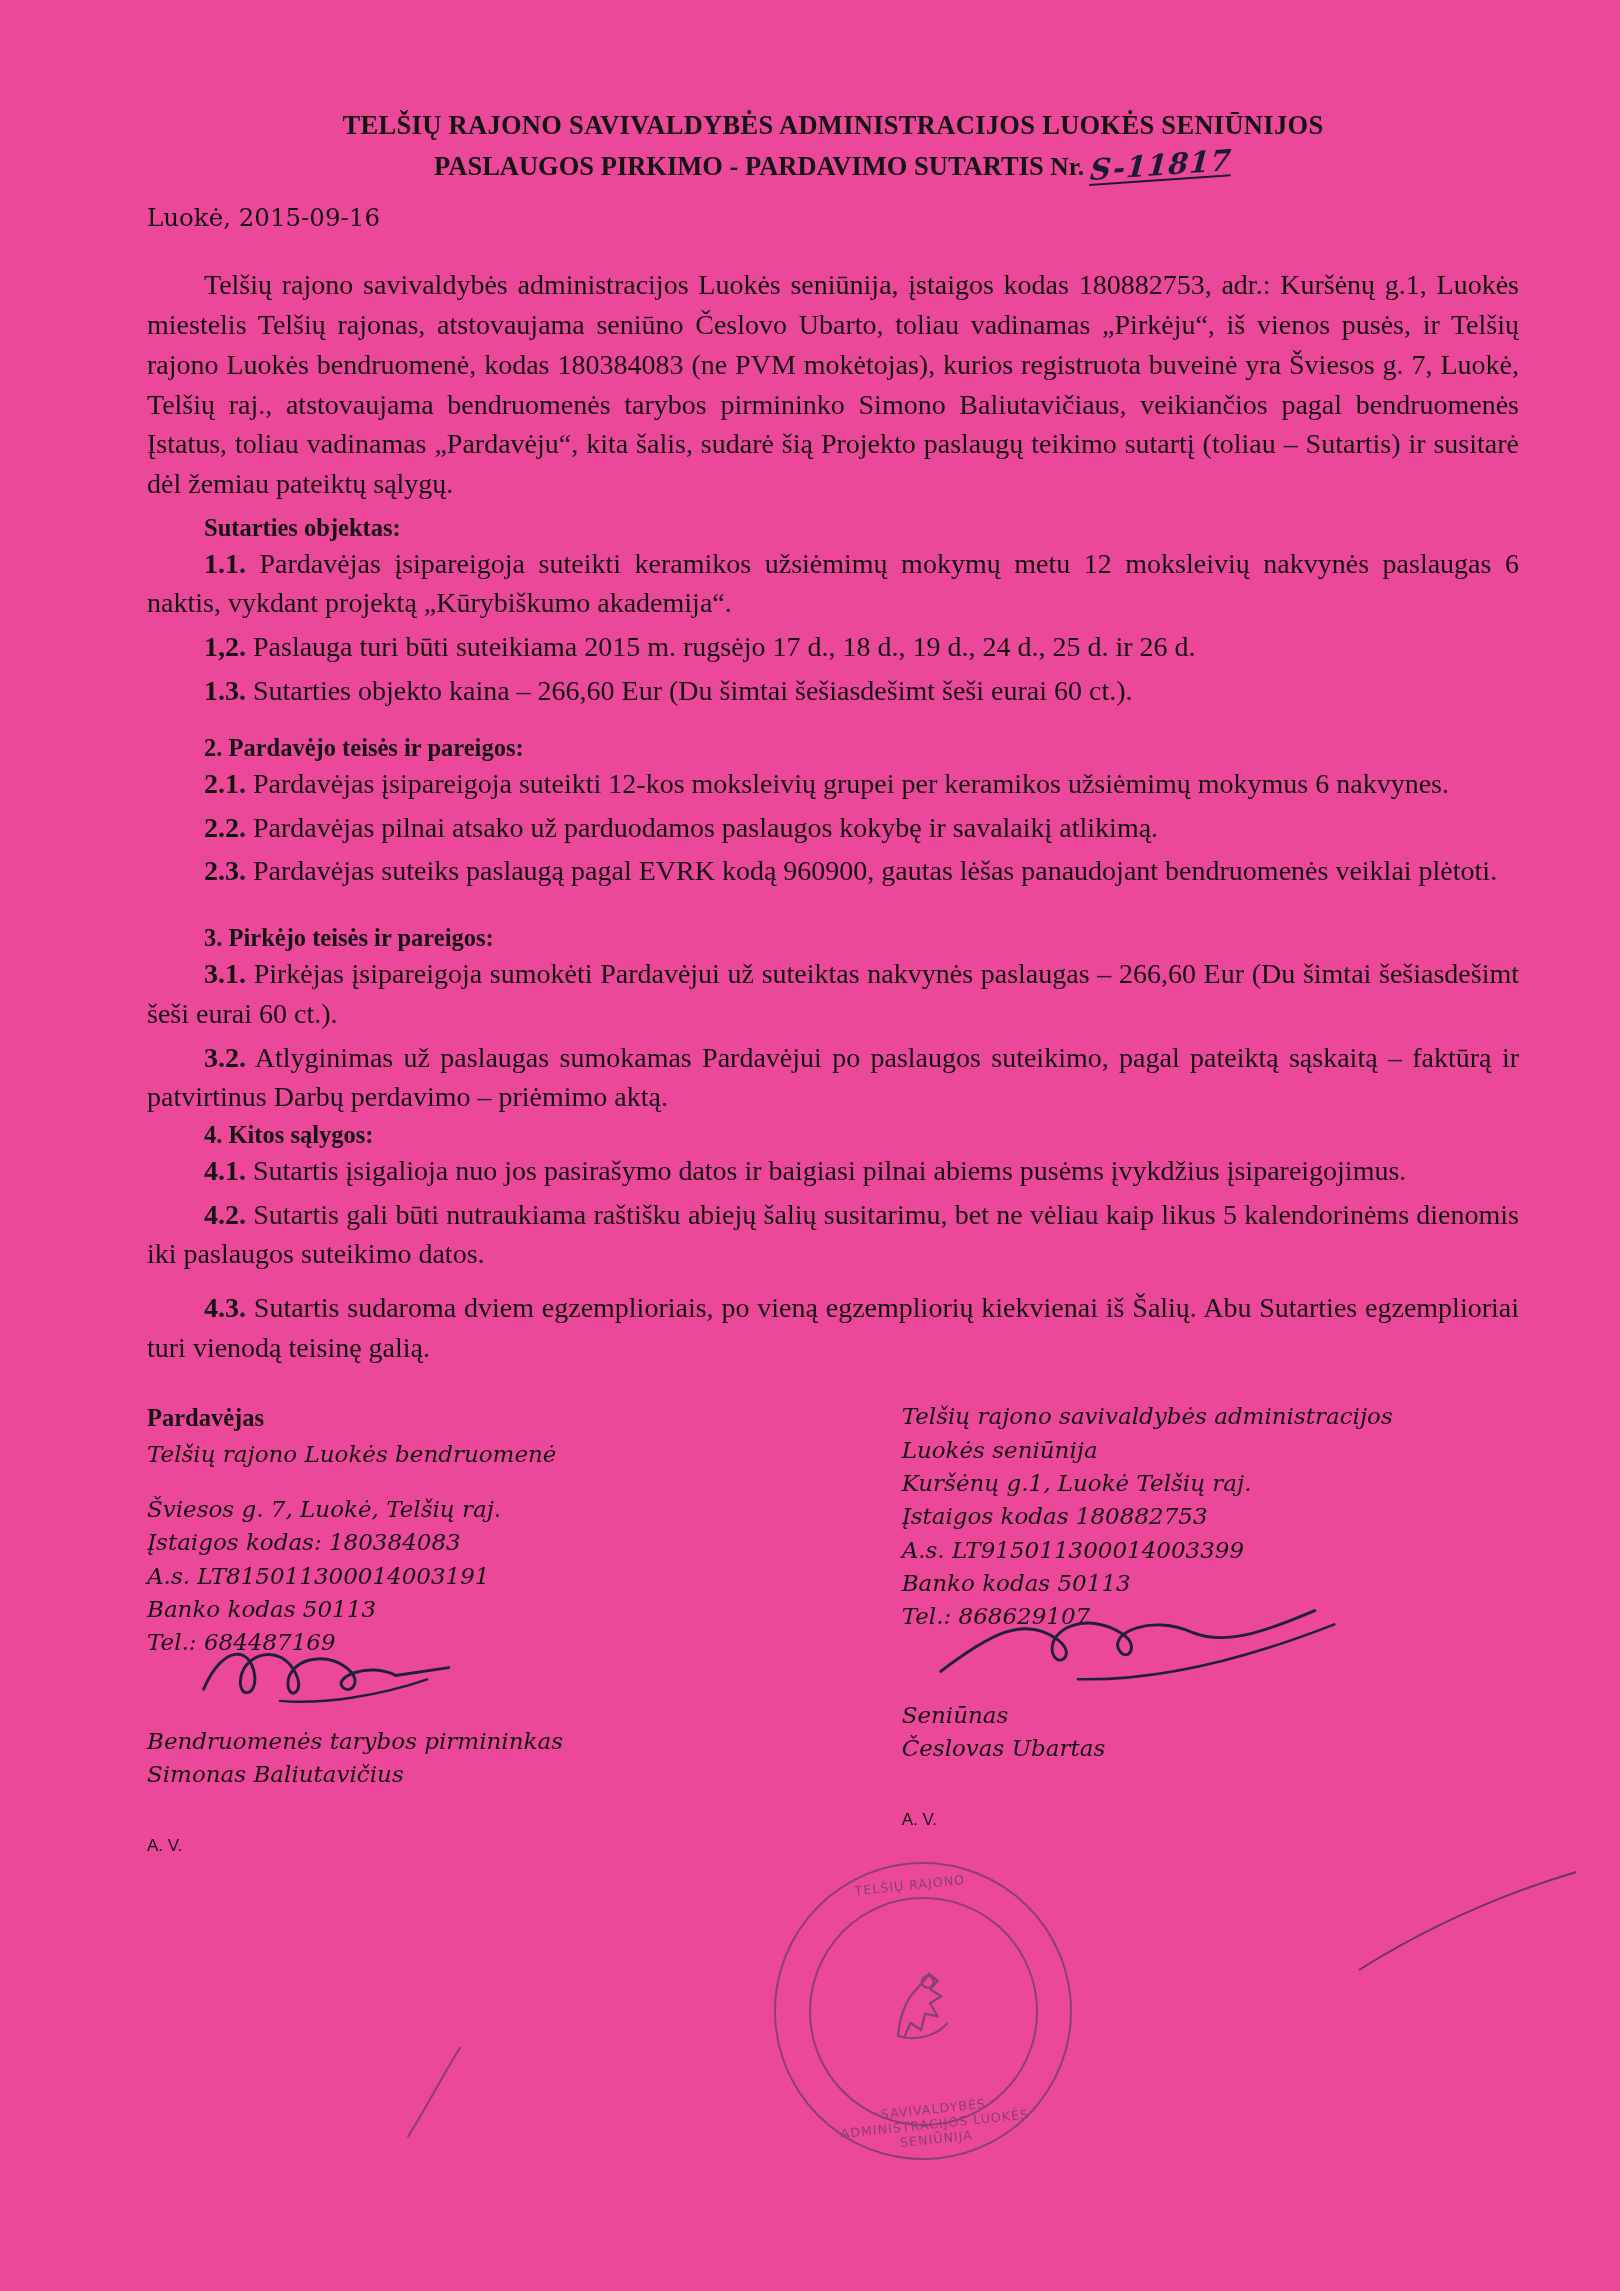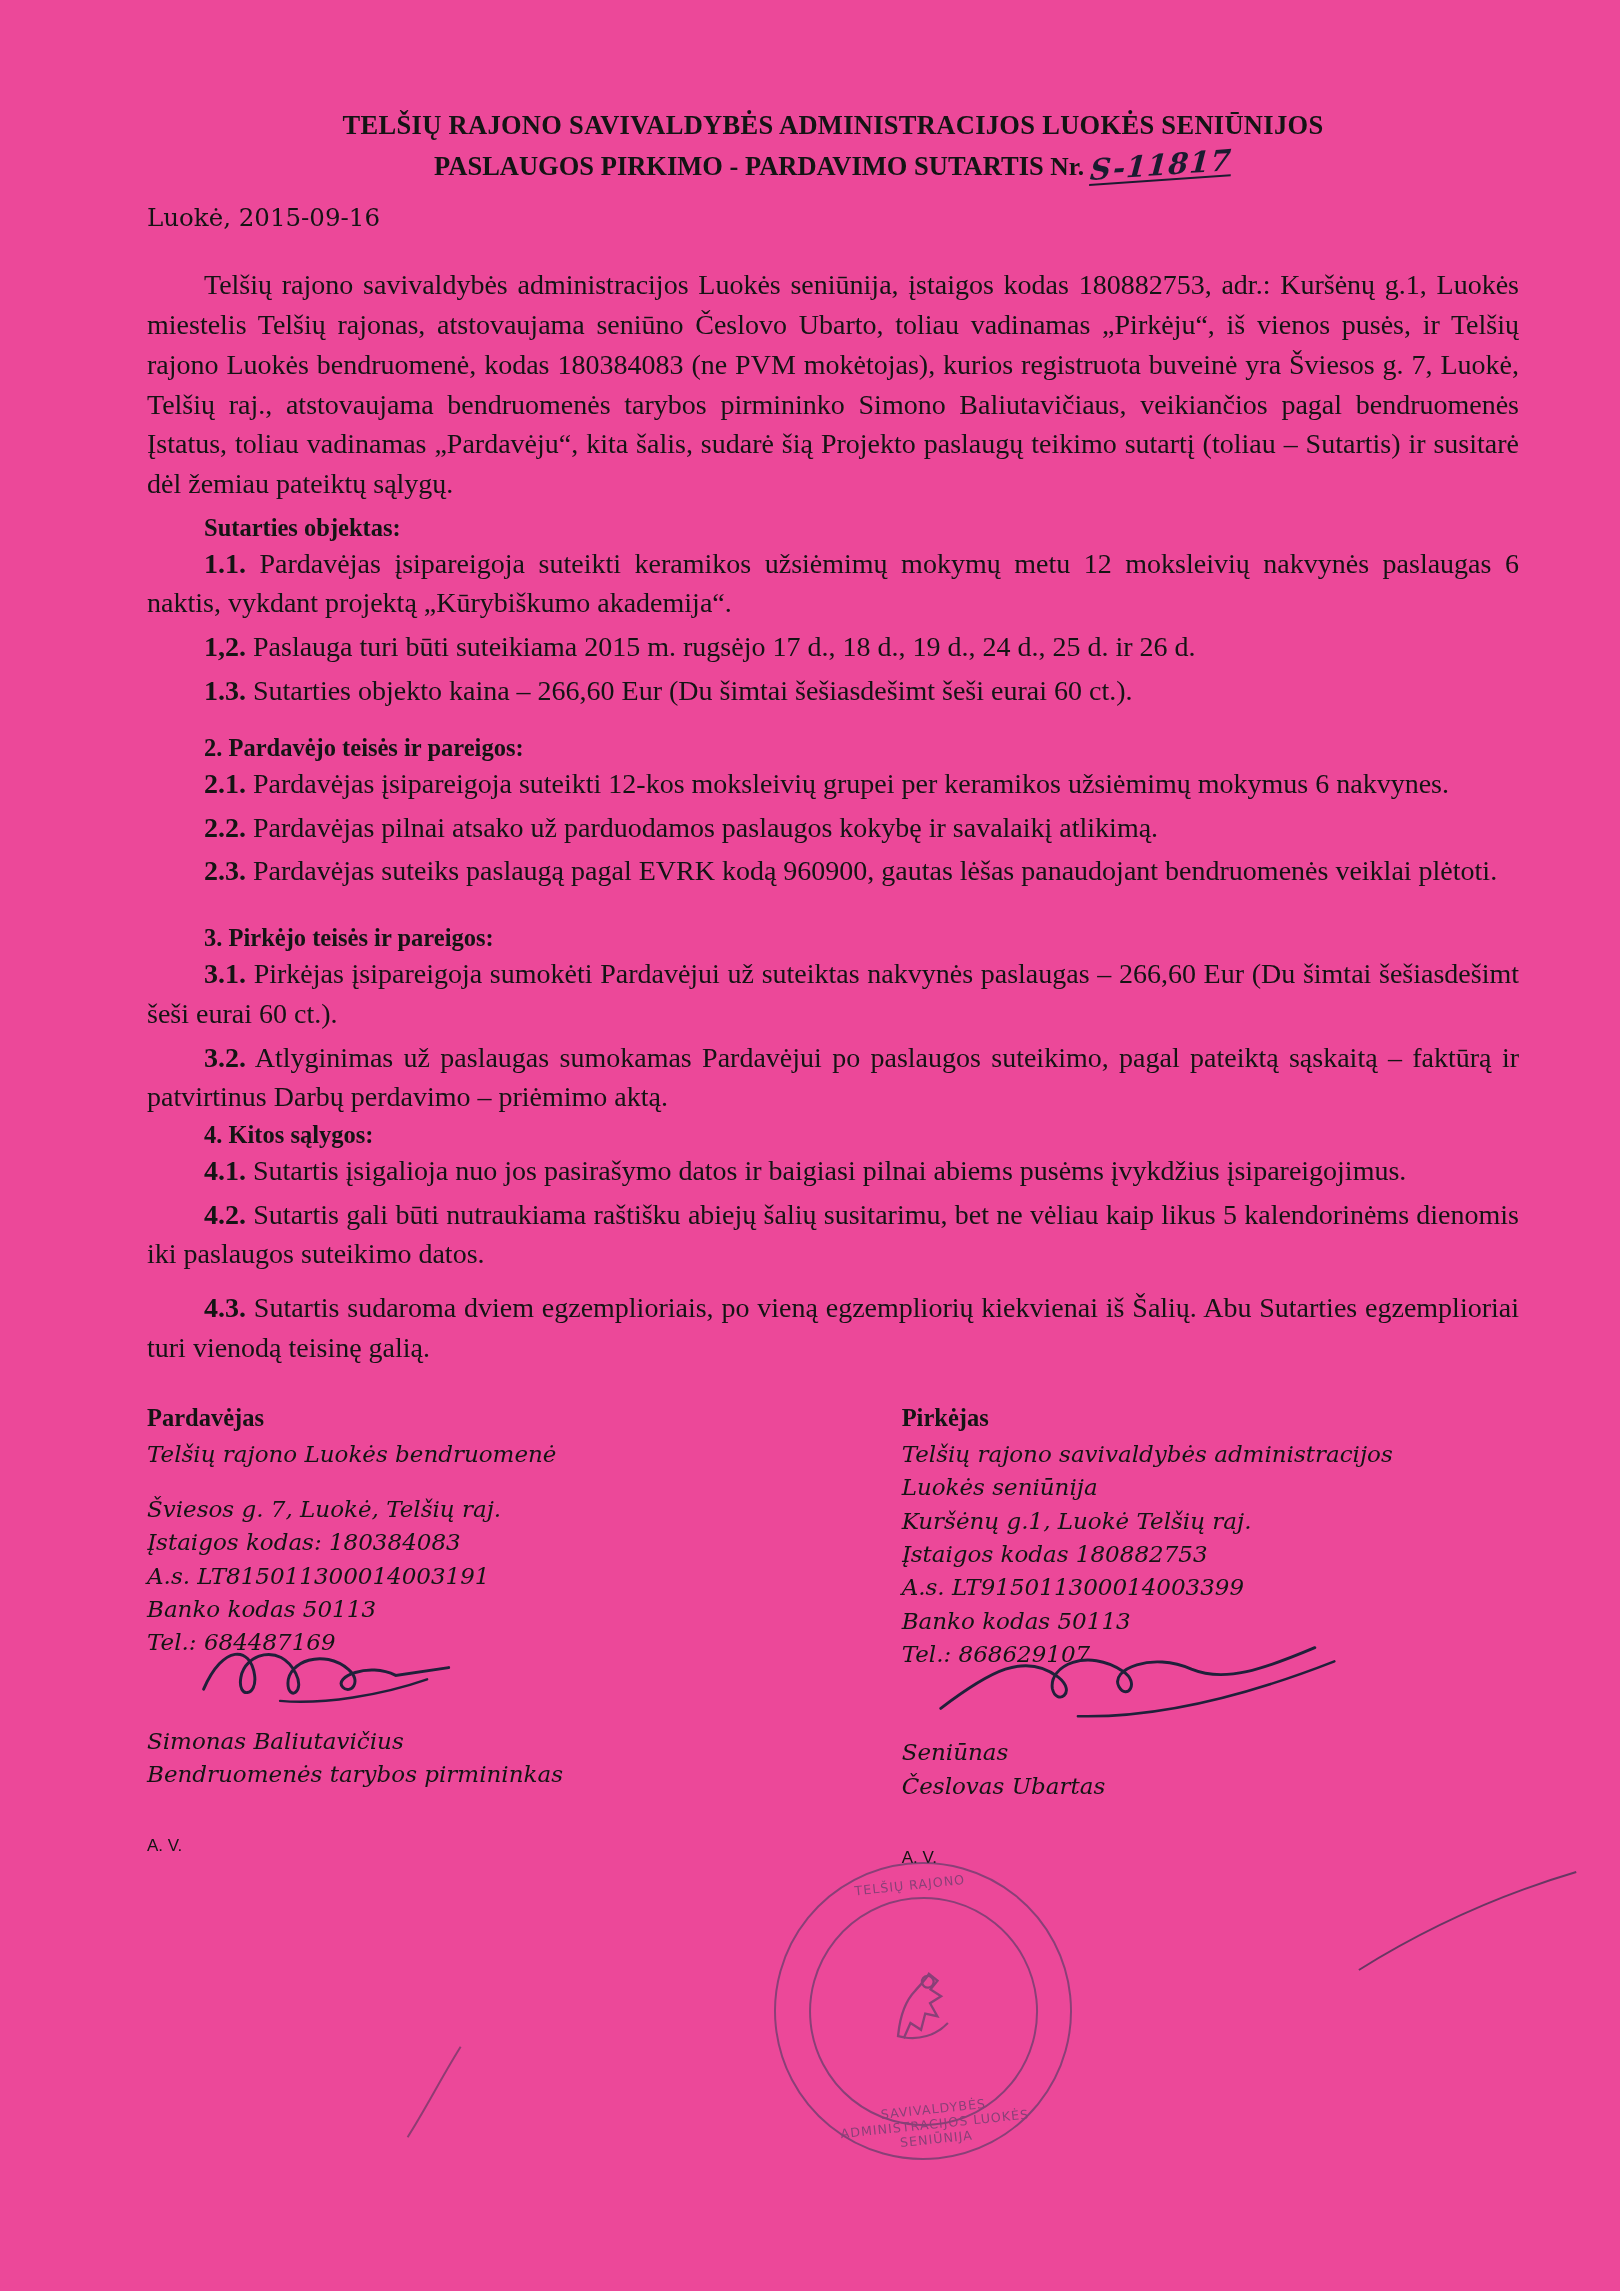--- a/index.html
+++ b/index.html
@@ -244,27 +244,26 @@
         <div class="sig-line">Įstaigos kodas:  180384083</div>
         <div class="sig-line">A.s. LT815011300014003191</div>
         <div class="sig-line">Banko kodas 50113</div>
         <div class="sig-line">Tel.: 684487169</div>
         <div class="sign-space">
           <svg class="scribble" style="left:39px; top:-23.5px;" width="294" height="71" viewBox="0 0 300 72">
             <path d="M18 54 C38 8, 66 10, 70 40 C73 62, 52 64, 56 42 C60 18, 96 6, 112 38 C122 58, 104 66, 104 48 C104 26, 140 12, 166 34 C180 46, 168 60, 160 52 C150 42, 186 26, 214 40 L268 32" fill="none" stroke="#20203a" stroke-width="3" stroke-linecap="round"></path>
             <path d="M96 66 C140 70, 200 60, 246 44" fill="none" stroke="#20203a" stroke-width="2.5" stroke-linecap="round"></path>
           </svg>
         </div>
+        <div class="sig-line">Bendruomenės tarybos pirmininkas</div>
         <div class="sig-line">Simonas Baliutavičius</div>
-        <div class="sig-line">Bendruomenės tarybos pirmininkas</div>
         <div class="av">A. V.</div>
       </div>
 
       <div class="sig-col right">
-        <div class="sig-title">Pirkėjas</div>
         <div class="sig-line">Telšių rajono savivaldybės administracijos</div>
         <div class="sig-line">Luokės seniūnija</div>
         <div class="sig-line">Kuršėnų g.1, Luokė Telšių raj.</div>
         <div class="sig-line">Įstaigos  kodas 180882753</div>
         <div class="sig-line">A.s. LT915011300014003399</div>
         <div class="sig-line">Banko kodas 50113</div>
         <div class="sig-line">Tel.: 868629107</div>
         <div class="sign-space">
           <svg class="scribble" style="left:29px; top:-39px;" width="421" height="94" viewBox="0 0 430 96">
             <path d="M10 78 C60 40, 96 20, 130 46 C150 62, 128 76, 124 58 C120 34, 160 16, 196 40 C214 52, 200 70, 192 56 C182 38, 226 20, 266 38 C300 52, 340 38, 392 16" fill="none" stroke="#20203a" stroke-width="3" stroke-linecap="round"></path>

